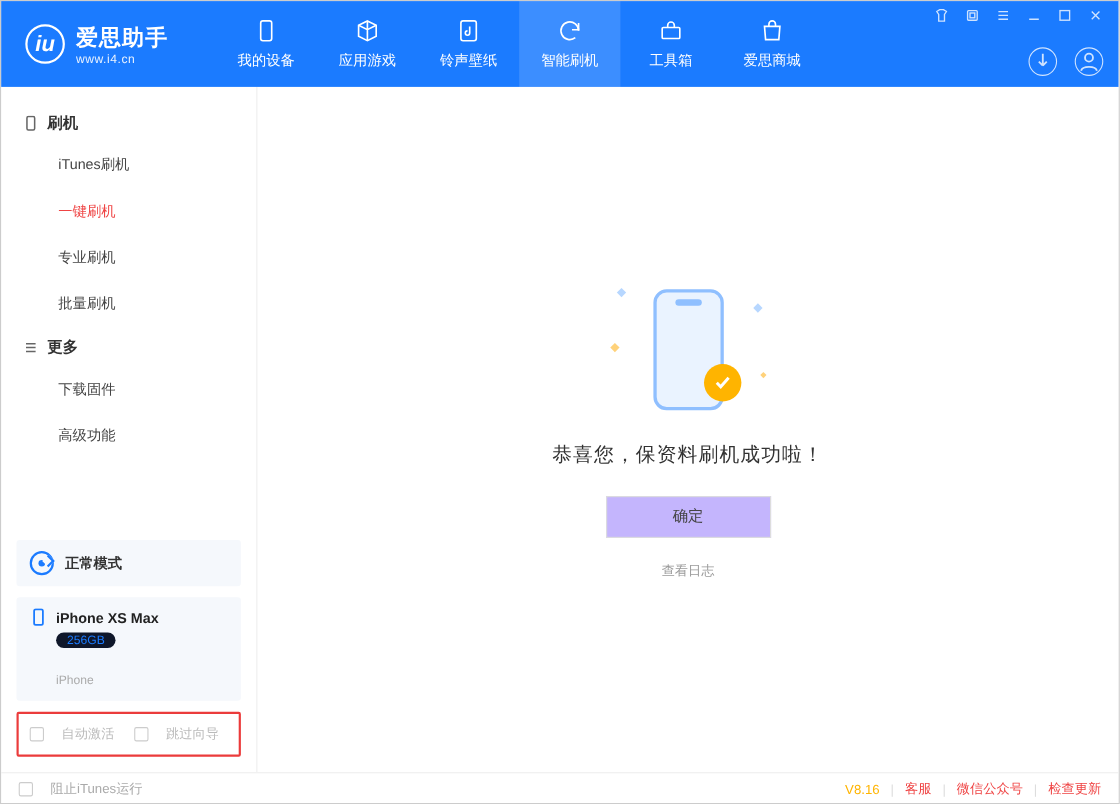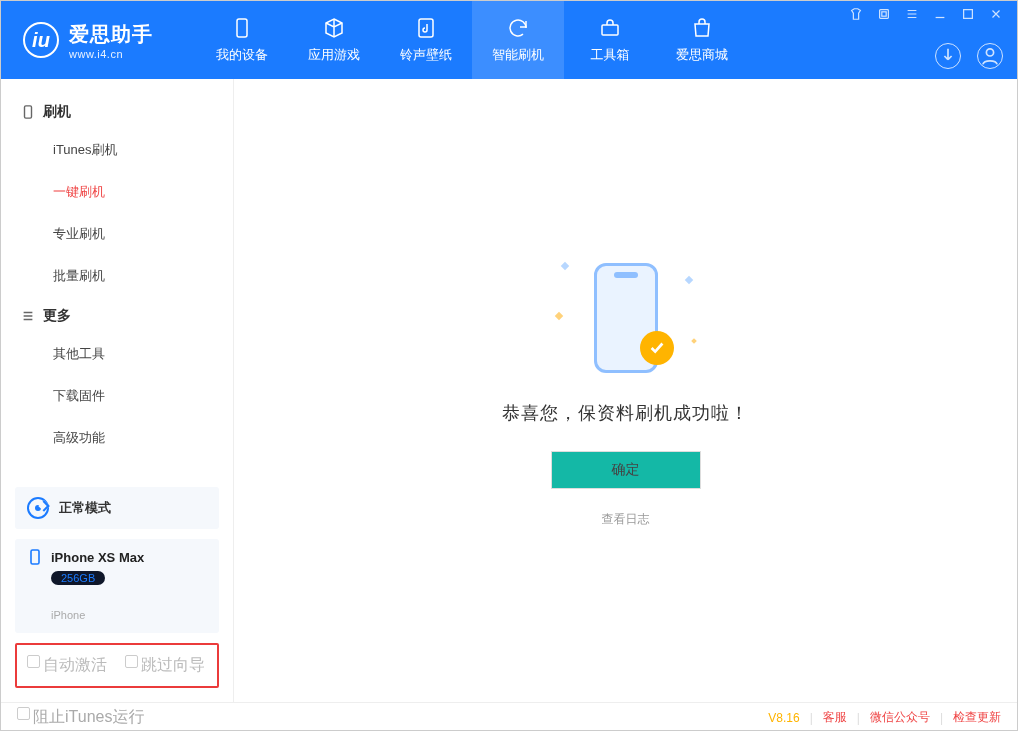--- a/index.html
+++ b/index.html
@@ -42,35 +42,35 @@
 .mode-dot:before{content:"";width:6px;height:6px;border-radius:50%;background:#1b7bff;}
 .mode-dot:after{content:"";position:absolute;width:6px;height:6px;border-top:2px solid #1b7bff;border-right:2px solid #1b7bff;transform:rotate(45deg);right:-1px;top:3px;background:#f5f8fc;}
 .mode-card span { font-size:13px; color:#333; font-weight:600;}
 .device-card .dev-row{display:flex;align-items:center;gap:8px;}
 .device-card .dev-row svg{width:16px;height:16px;stroke:#1b7bff;fill:none;stroke-width:1.6;}
 .device-card .name{font-size:13px;font-weight:700;color:#222;}
 .dev-cap{display:inline-block;margin:6px 0 20px 24px;font-size:11px;color:#1b7bff;background:#0f172a;border-radius:10px;padding:1px 10px;}
 .dev-type{font-size:11px;color:#aaa;margin-left:24px;}
 
 .red-box{border:2px solid #eb3b3b;border-radius:2px;padding:10px 10px;display:flex;gap:18px;align-items:center;}
-.cb{display:flex;align-items:flex-start;gap:3px;font-size:16px;color:#bbb;cursor:pointer;}
+.cb{display:flex;align-items:center;gap:16px;font-size:12px;color:#bbb;cursor:pointer;}
 .cb .box{width:13px;height:13px;border:1px solid #ccc;border-radius:2px;}
 
 
 .main { flex:1; display:flex; flex-direction:column; align-items:center; justify-content:center; gap:18px; }
 .success-ill { width:140px; height:130px; position:relative; display:flex; align-items:center; justify-content:center;}
 .phone { width:64px; height:110px; border:3px solid #8fbfff; border-radius:12px; background:#eaf3ff; position:relative;}
 .phone:before{content:"";position:absolute;top:6px;left:50%;transform:translateX(-50%);width:24px;height:6px;background:#8fbfff;border-radius:3px;}
 .badge{position:absolute;right:22px;bottom:18px;width:34px;height:34px;border-radius:50%;background:#ffb400;display:flex;align-items:center;justify-content:center;}
 .badge svg{width:18px;height:18px;stroke:#fff;stroke-width:3;fill:none;}
 .spark{position:absolute;width:6px;height:6px;background:#b7d7ff;transform:rotate(45deg);}
 .spark.s1{top:10px;left:6px;} .spark.s2{top:60px;left:0;background:#ffd27a;} .spark.s3{top:24px;right:4px;} .spark.s4{bottom:40px;right:0;background:#ffd27a;width:4px;height:4px;}
 
 .success-text{font-size:18px;color:#333;letter-spacing:1px;}
-.ok-btn{margin-top:8px;width:150px;height:38px;border:1px solid #ddd;background:#14b8a6;font-size:14px;color:#444;cursor:pointer;}
+.ok-btn{margin-top:8px;width:150px;height:38px;border:1px solid #ddd;background:#c4b5fd;font-size:14px;color:#444;cursor:pointer;}
 .view-log{font-size:12px;color:#999;cursor:pointer;margin-top:4px;}
 
 
 .footer{height:30px;border-top:1px solid #eee;display:flex;align-items:center;padding:0 16px;font-size:12px;color:#aaa;}
 .footer .left{display:flex;align-items:center;gap:6px;}
 .footer .right{margin-left:auto;display:flex;align-items:center;gap:10px;}
 .footer .sep{color:#ddd;}
 .footer .ver{color:#ffb400;}
 .footer .link{color:#ef4444;cursor:pointer;}
 </style>
@@ -208,21 +208,20 @@
       <div class="sb-item active">一键刷机</div>
       <div class="sb-item">专业刷机</div>
       <div class="sb-item">批量刷机</div>
 
       <div class="sb-group">
         <svg viewBox="0 0 16 16">
             <path d="M3 4h10M3 8h10M3 12h10"></path>
           </svg>
         <span>更多</span>
       </div>
-      <div class="sb-item">其他工具</div>
       <div class="sb-item">下载固件</div>
       <div class="sb-item">高级功能</div>
     </div>
 
     <div class="sb-bottom">
       <div class="mode-card">
         <div class="mode-dot"></div>
         <span>正常模式</span>
       </div>
       <div class="device-card">

